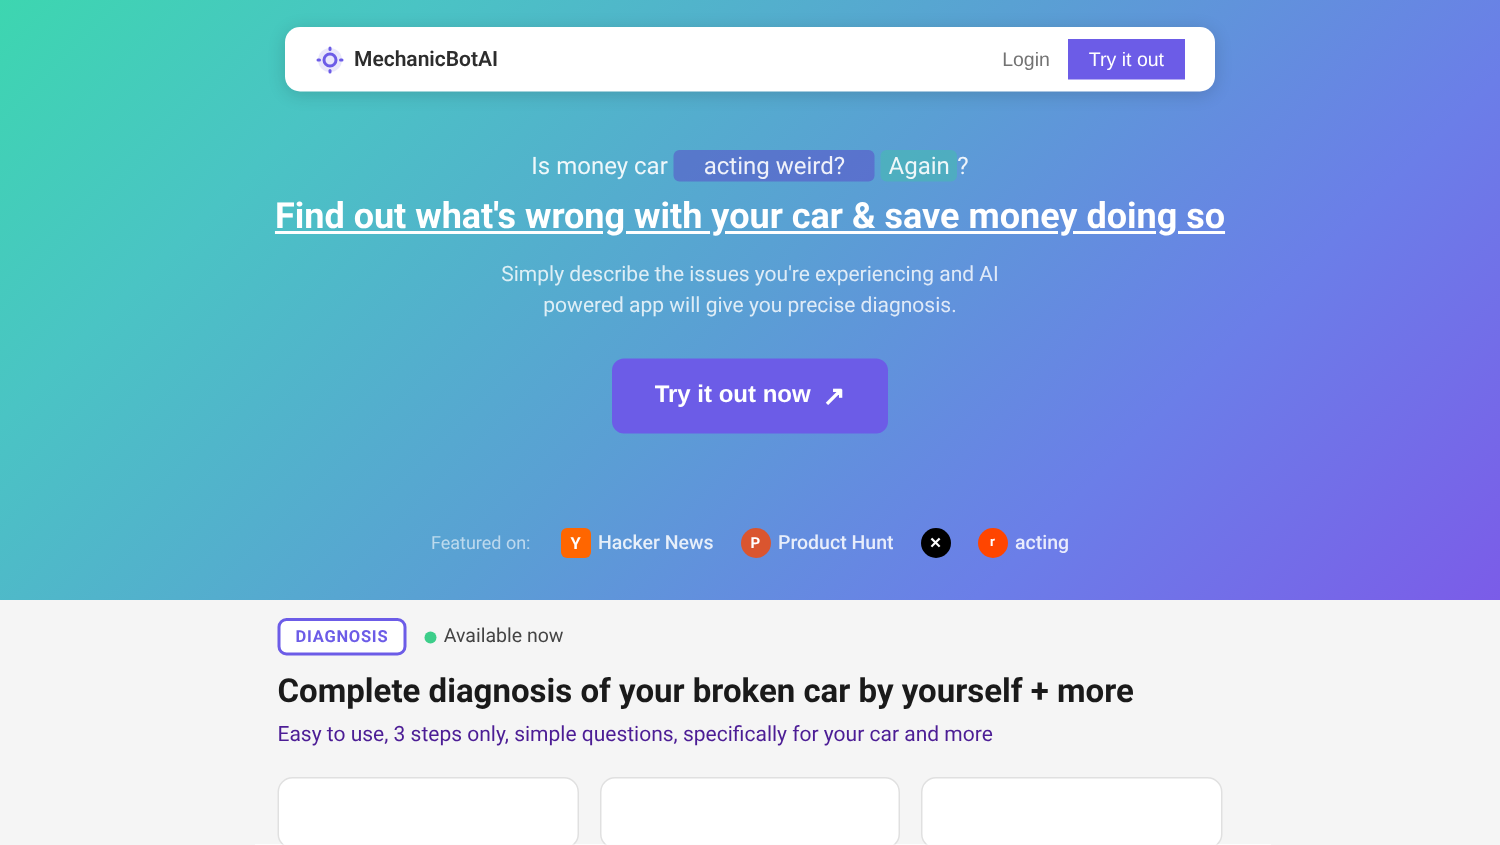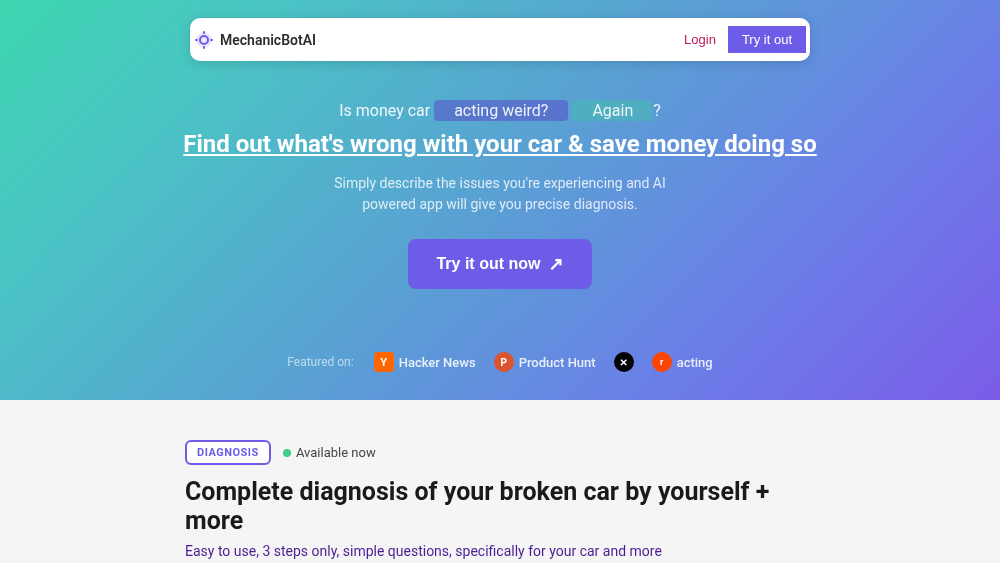--- a/index.html
+++ b/index.html
@@ -20,21 +20,21 @@
       flex-direction: column;
       align-items: center;
     }
 
     
     .navbar {
       width: 620px;
       margin-top: 18px;
       background: white;
       border-radius: 10px;
-      padding: 8px 4px;
+      padding: 8px 20px;
       display: flex;
       align-items: center;
       justify-content: space-between;
       box-shadow: 0 2px 12px rgba(0,0,0,0.15);
     }
 
     .nav-logo {
       display: flex;
       align-items: center;
       gap: 6px;
@@ -52,21 +52,21 @@
     }
 
     .nav-right {
       display: flex;
       align-items: center;
       gap: 12px;
     }
 
     .nav-login {
       font-size: 13px;
-      color: #be185d;
+      color: #737373;
       cursor: pointer;
       background: none;
       border: none;
     }
 
     .nav-cta {
       background: #6c5ce7;
       color: white;
       border: none;
       border-radius: 0;
@@ -93,21 +93,21 @@
 
     .hero-subtitle .highlight-box {
       background: rgba(90, 70, 200, 0.5);
       border-radius: 4px;
       padding: 1px 20px;
     }
 
     .hero-subtitle .highlight-green {
       background: rgba(60, 200, 160, 0.4);
       border-radius: 4px;
-      padding: 1px 20px;
+      padding: 1px 5px;
     }
 
     .hero-title {
       font-size: 24px;
       font-weight: 700;
       color: white;
       line-height: 1.2;
       margin-bottom: 14px;
       text-decoration: underline;
     }
@@ -182,21 +182,21 @@
     .hn-icon { background: #ff6600; color: white; }
     .ph-icon { background: #da552f; color: white; border-radius: 50%; font-size: 10px; }
     .x-icon { background: black; color: white; border-radius: 50%; font-size: 10px; }
     .reddit-icon { background: #ff4500; color: white; border-radius: 50%; font-size: 9px; }
 
     
     .lower {
       width: 100%;
       height: 163px;
       background: #f5f5f5;
-      padding: 40px 185px;
+      padding: 12px 185px;
     }
 
     .diagnosis-badge-row {
       display: flex;
       align-items: center;
       gap: 12px;
       margin-bottom: 12px;
     }
 
     .diagnosis-badge {
@@ -219,21 +219,21 @@
     }
 
     .available-dot {
       width: 8px;
       height: 8px;
       background: #3dce8a;
       border-radius: 50%;
     }
 
     .lower-title {
-      font-size: 25px;
+      font-size: 22px;
       font-weight: 700;
       color: #1a1a1a;
       margin-bottom: 8px;
     }
 
     .lower-desc {
       font-size: 14px;
       color: #4c1d95;
       margin-bottom: 20px;
     }

